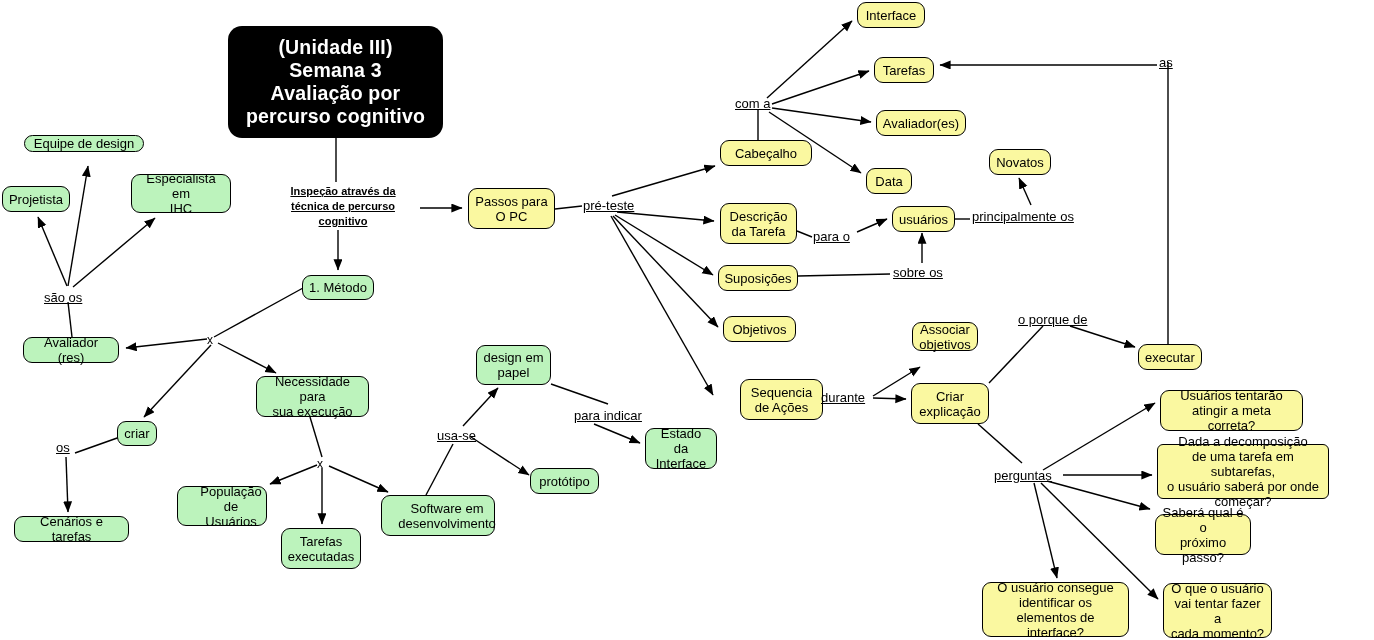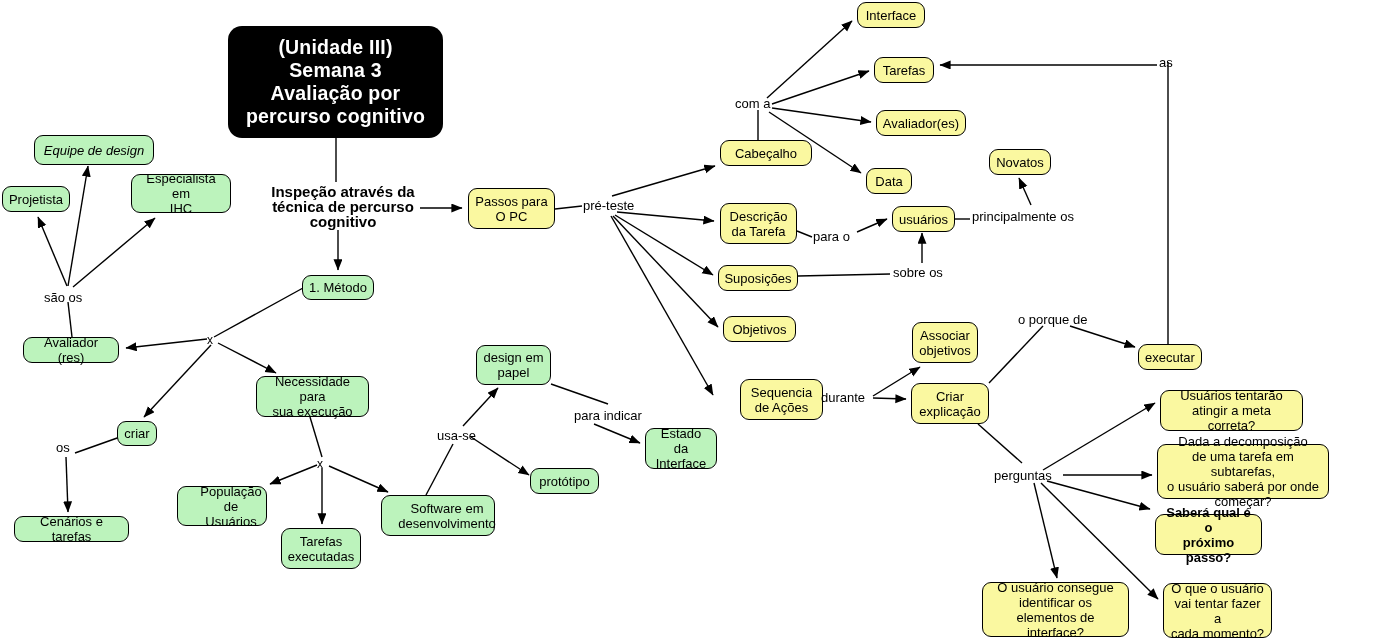--- a/index.html
+++ b/index.html
@@ -28,23 +28,23 @@
   .node.yellow{background:#FAF8A0;}
   .node.title{
     background:#000000;color:#ffffff;
     border:none;border-radius:14px;
     font-weight:bold;font-size:19.5px;line-height:23px;
     letter-spacing:.2px;
   }
   .freetext{
     position:absolute;
     font-size:13px;line-height:15px;
-    color:#000;white-space:pre-line;
+    color:#000;white-space:pre-line;text-decoration:underline;
   }
-  .freetext.bold{font-weight:bold;font-size:15px;line-height:15px;}
+  .freetext.bold{font-weight:bold;font-size:11px;line-height:15px;}
   .freetext.center{text-align:center;}
   .jx{
     position:absolute;font-size:12px;color:#000;
     font-family:"Liberation Sans","DejaVu Sans",sans-serif;
   }
 </style>
 </head>
 <body>
 
 <div id="canvas">
@@ -107,21 +107,21 @@
         <path d="M 1047,481 L 1150,509" stroke="#000000" stroke-width="1.4" fill="none" marker-end="url(#ah)"></path>
         <path d="M 1034,483 L 1057,578" stroke="#000000" stroke-width="1.4" fill="none" marker-end="url(#ah)"></path>
         <path d="M 1041,483 L 1158,599" stroke="#000000" stroke-width="1.4" fill="none" marker-end="url(#ah)"></path>
       </g>
   </svg>
   <div id="node-layer">
       <div class="node title" style="left: 228px; top: 26px; width: 215px; height: 112px;">(Unidade III)
 Semana 3
 Avaliação por
 percurso cognitivo</div>
-      <div class="node green" style="left: 34px; top: 135px; width: 120px; height: 30px; font-style: italic;">Equipe de design</div>
+      <div class="node green" style="left: 24px; top: 135px; width: 120px; height: 17px;">Equipe de design</div>
       <div class="node green" style="left: 2px; top: 186px; width: 68px; height: 26px;">Projetista</div>
       <div class="node green" style="left: 131px; top: 174px; width: 100px; height: 39px;">Especialista em
 IHC</div>
       <div class="node green" style="left: 23px; top: 337px; width: 96px; height: 26px;">Avaliador (res)</div>
       <div class="node green" style="left: 117px; top: 421px; width: 40px; height: 25px;">criar</div>
       <div class="node green" style="left: 14px; top: 516px; width: 115px; height: 26px;">Cenários e tarefas</div>
       <div class="node green" style="left: 302px; top: 275px; width: 72px; height: 25px;">1. Métodо</div>
       <div class="node green" style="left: 256px; top: 376px; width: 113px; height: 41px;">Necessidade para
 sua execução</div>
       <div class="node green" style="left: 177px; top: 486px; width: 90px; height: 40px; padding-left: 24px;">População de
@@ -144,30 +144,30 @@
       <div class="node yellow" style="left: 723px; top: 316px; width: 73px; height: 26px;">Objetivos</div>
       <div class="node yellow" style="left: 740px; top: 379px; width: 83px; height: 41px;">Sequencia
 de Ações</div>
       <div class="node yellow" style="left: 857px; top: 2px; width: 68px; height: 26px;">Interface</div>
       <div class="node yellow" style="left: 874px; top: 57px; width: 60px; height: 26px;">Tarefas</div>
       <div class="node yellow" style="left: 876px; top: 110px; width: 90px; height: 26px;">Avaliador(es)</div>
       <div class="node yellow" style="left: 866px; top: 168px; width: 46px; height: 26px;">Data</div>
       <div class="node yellow" style="left: 989px; top: 149px; width: 62px; height: 26px;">Novatos</div>
       <div class="node yellow" style="left: 892px; top: 206px; width: 63px; height: 26px;">usuários</div>
       <div class="node yellow" style="left: 1138px; top: 344px; width: 64px; height: 26px;">executar</div>
-      <div class="node yellow" style="left: 912px; top: 322px; width: 66px; height: 41px;">Associar
+      <div class="node yellow" style="left: 912px; top: 322px; width: 66px; height: 29px;">Associar
 objetivos</div>
       <div class="node yellow" style="left: 911px; top: 383px; width: 78px; height: 41px;">Criar
 explicação</div>
       <div class="node yellow" style="left: 1160px; top: 390px; width: 143px; height: 41px;">Usuários tentarão
 atingir a meta correta?</div>
-      <div class="node yellow" style="left: 1157px; top: 444px; width: 172px; height: 55px;">Dada a decomposição
+      <div class="node yellow" style="left: 1157px; top: 444px; width: 172px; height: 55px; border-radius: 6px;">Dada a decomposição
 de uma tarefa em subtarefas,
 o usuário saberá por onde começar?</div>
-      <div class="node yellow" style="left: 1155px; top: 514px; width: 107px; height: 41px; font-weight: bold;">Saberá qual é o
+      <div class="node yellow" style="left: 1155px; top: 514px; width: 96px; height: 41px;">Saberá qual é o
 próximo passo?</div>
       <div class="node yellow" style="left: 982px; top: 582px; width: 147px; height: 55px;">O usuário consegue
 identificar os
 elementos de interface?</div>
       <div class="node yellow" style="left: 1163px; top: 583px; width: 109px; height: 55px;">O que o usuário
 vai tentar fazer a
 cada momento?</div>
     </div>
   <div id="label-layer">
       <div class="freetext bold center" style="left: 268px; top: 184px; width: 150px;">Inspeção  através da

